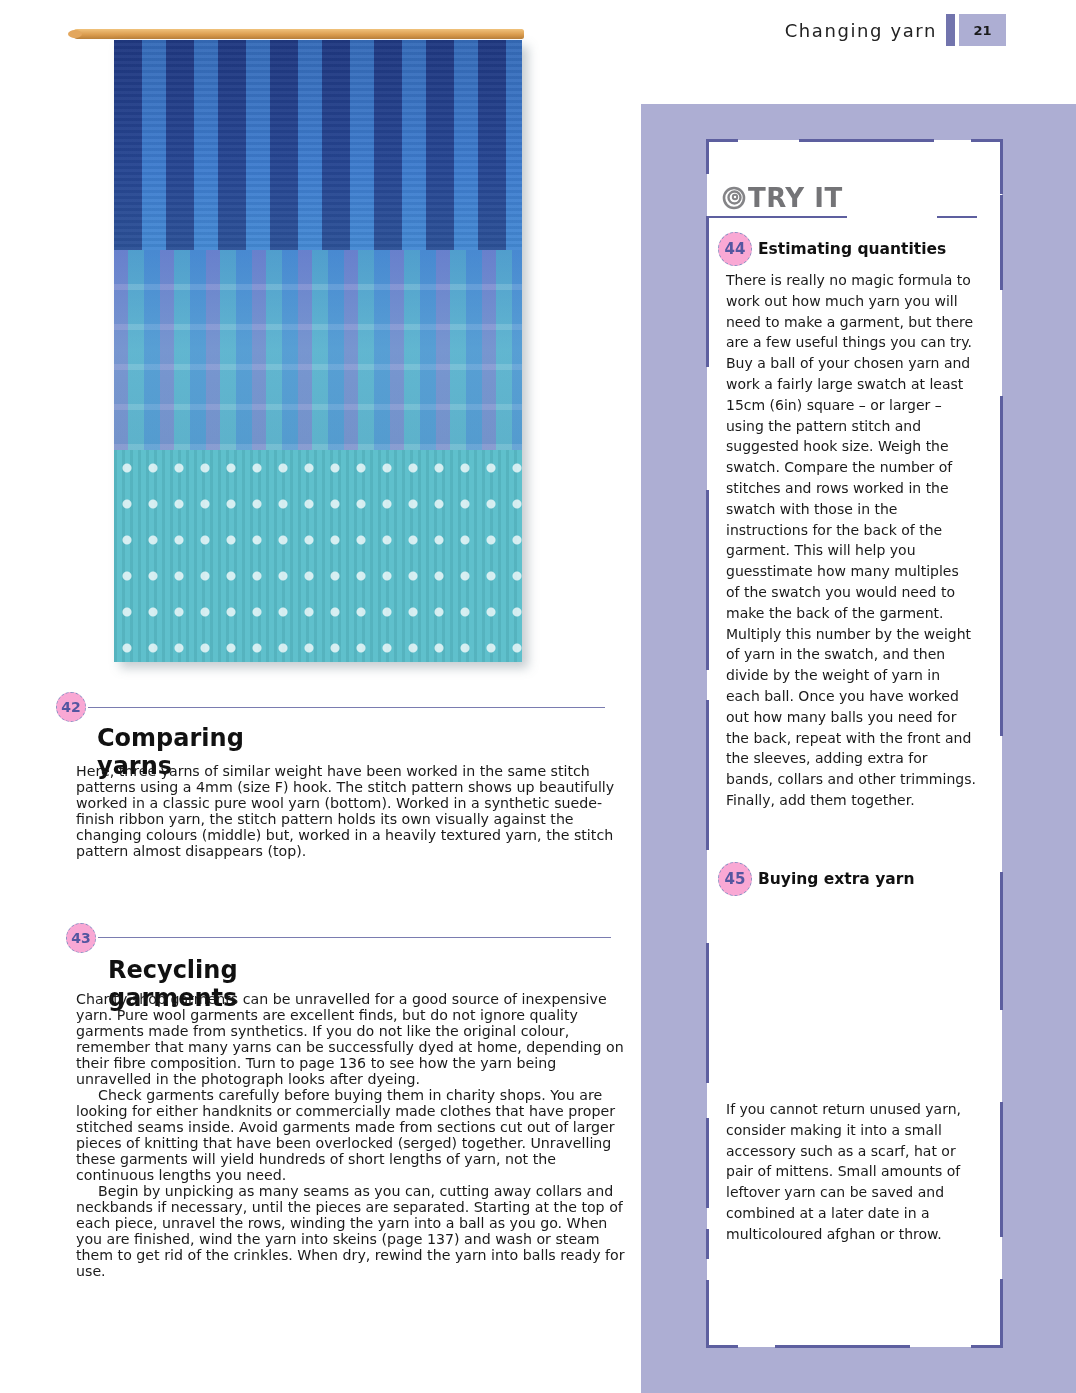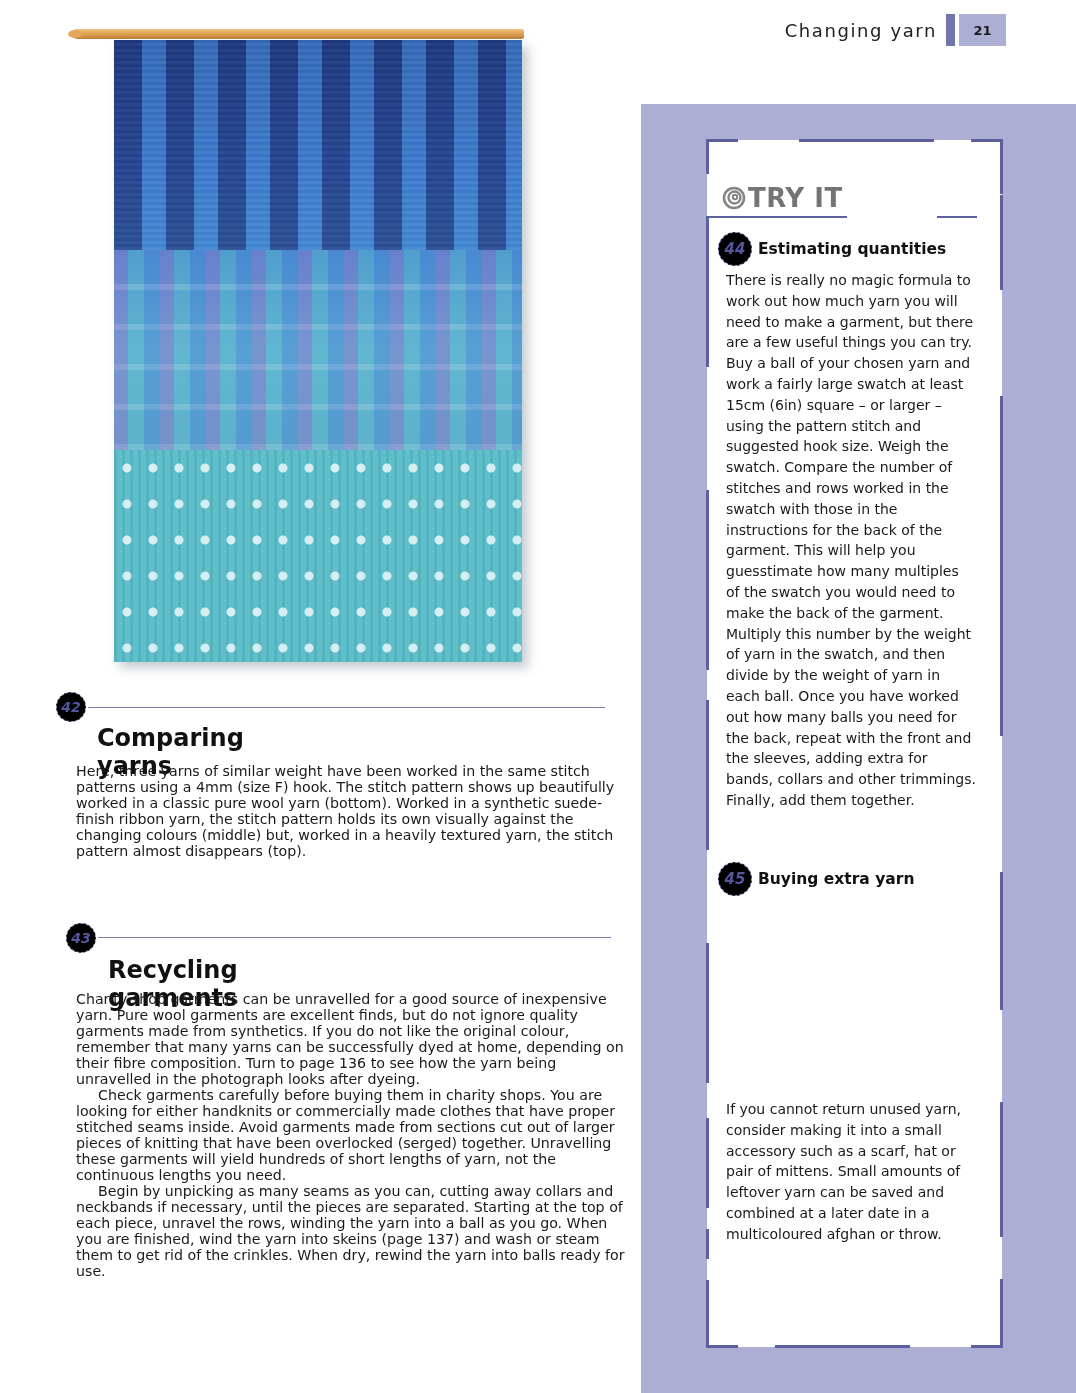--- a/index.html
+++ b/index.html
@@ -62,22 +62,22 @@
       background:
         radial-gradient(circle at 50% 50%, rgba(255,255,255,0.75) 0 4px, rgba(255,255,255,0) 5px) 0 0/26px 36px,
         repeating-linear-gradient(90deg, rgba(40,120,130,0.18) 0 3px, rgba(0,0,0,0) 3px 8px),
         #5fc0cc;
     }
 
     
     .num {
       display: inline-flex; align-items: center; justify-content: center;
       width: 30px; height: 30px; border-radius: 50%;
-      background: #000000; border: 1px dashed #8c8ec2; box-sizing: border-box;
-      color: #5456a0; font-weight: bold; font-size: 14px; font-style: italic;
+      background: #f9a8d4; border: 1px dashed #8c8ec2; box-sizing: border-box;
+      color: #5456a0; font-weight: bold; font-size: 14px;
     }
 
     
     .article { position: absolute; left: 64px; }
     .article .rule { position: absolute; height: 1px; background: #7a7cb0; }
     .article .num { position: absolute; }
     .article h2 {
       position: absolute; margin: 4px; font-size: 24px; font-weight: bold;
       font-family: "DejaVu Sans", "Liberation Sans", sans-serif; color: #111;
     }

